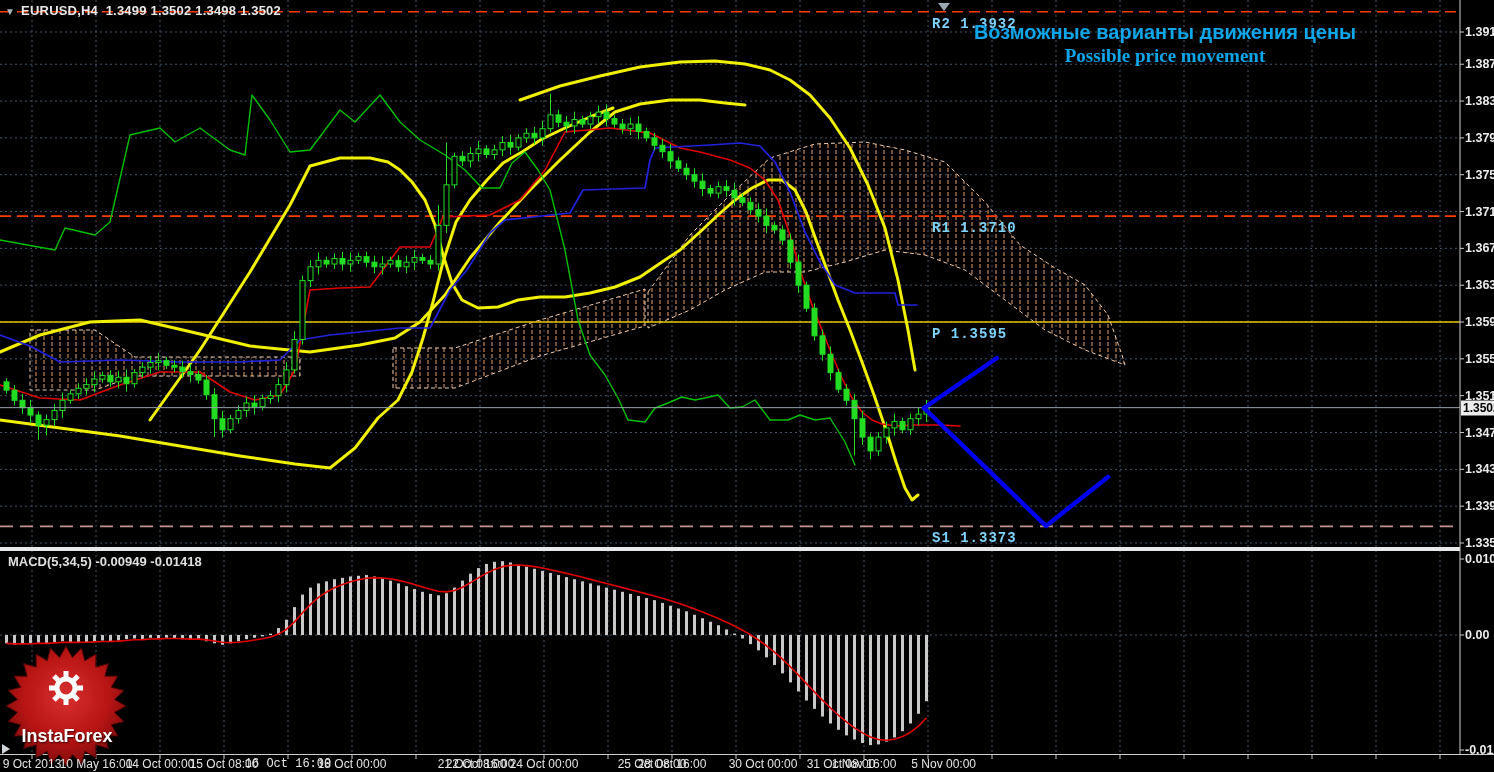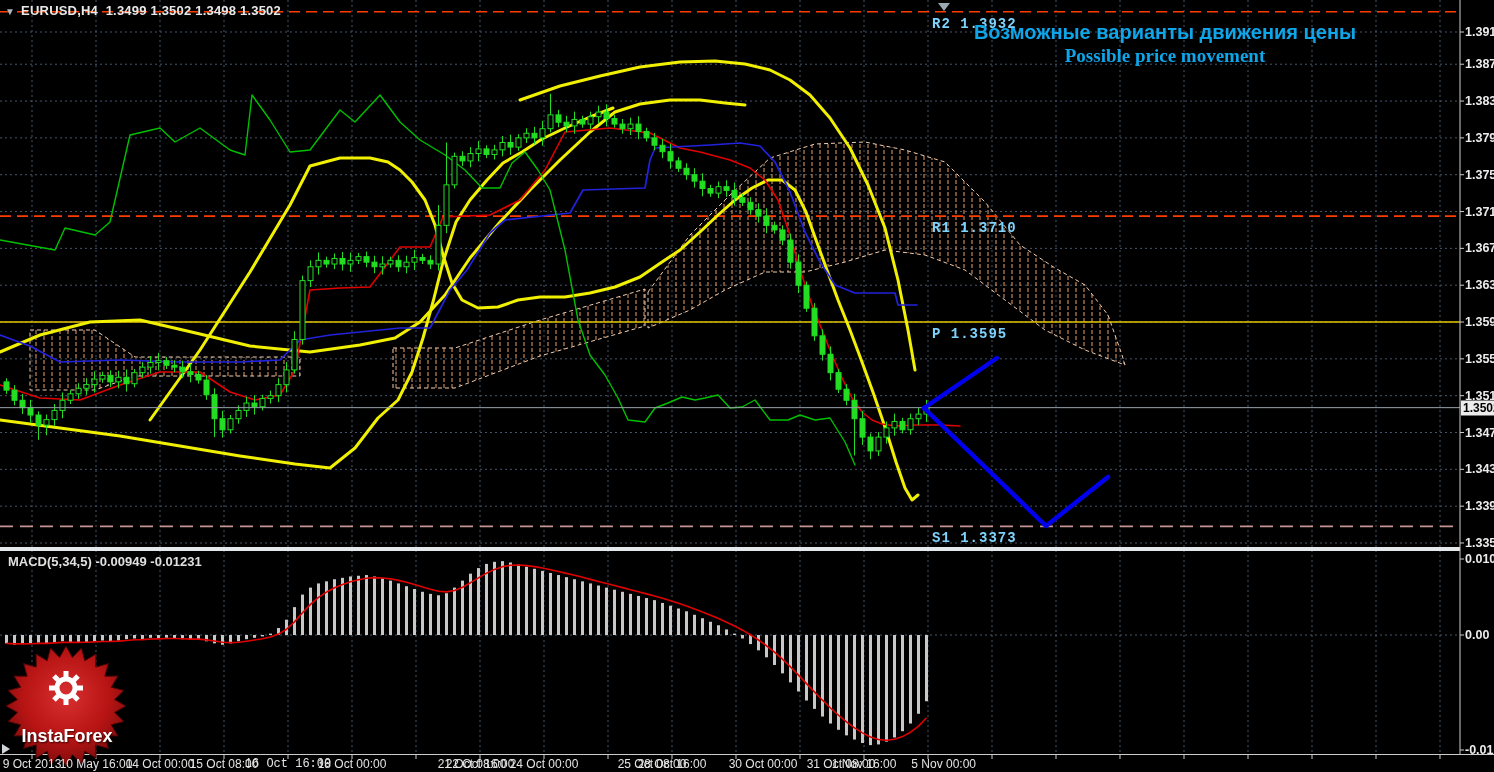--- a/index.html
+++ b/index.html
@@ -532,21 +532,21 @@
   </div>
 
   <div class="hud annotation">
     <div class="ru">Возможные варианты движения цены</div>
     <div class="en">Possible price movement</div>
   </div>
 
   <div class="anchor-tri"></div>
   <div class="scroll-tri"></div>
 
-  <div class="hud macd-lbl">MACD(5,34,5) -0.00949 -0.01231</div>
+  <div class="hud macd-lbl">MACD(5,34,5) -0.00949 -0.01418</div>
 
   <div id="pivot-labels">
       <div class="pivot-lbl" style="left: 932px; top: 15.7446px;">R2 1.3932</div>
       <div class="pivot-lbl" style="left: 932px; top: 220.14px;">R1 1.3710</div>
       <div class="pivot-lbl" style="left: 932px; top: 326.021px;">P 1.3595</div>
       <div class="pivot-lbl" style="left: 932px; top: 530.416px;">S1 1.3373</div>
     </div>
   <div id="price-labels">
       <div class="ax-lbl" style="top: 32px;">1.3910</div>
       <div class="ax-lbl" style="top: 64.2245px;">1.3875</div>

